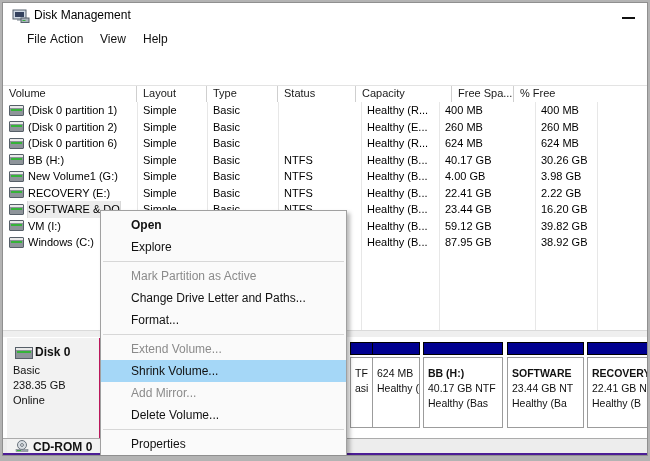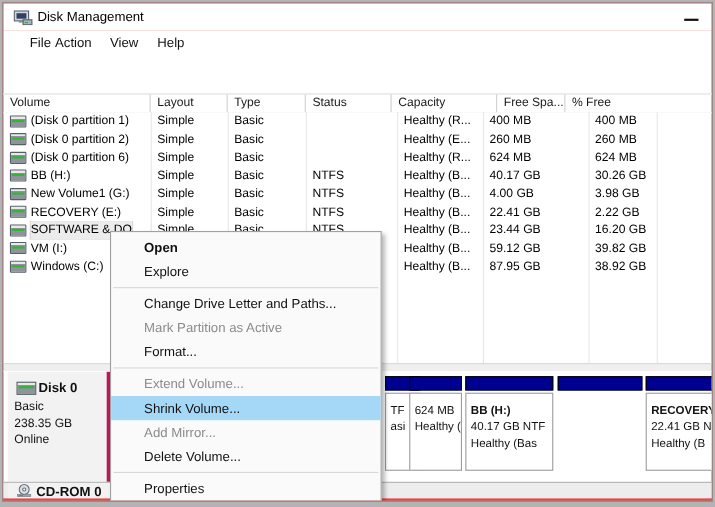--- a/index.html
+++ b/index.html
@@ -3,21 +3,21 @@
 <meta charset="utf-8">
 <style>
   html,body{margin:0;padding:0;}
   body{
     width:650px;height:461px;background:#b3b3b3;position:relative;overflow:hidden;
     font-family:"Liberation Sans","DejaVu Sans",sans-serif;
     -webkit-font-smoothing:antialiased;
   }
   .frame{
     position:absolute;left:2px;top:2px;width:644px;height:452px;
-    background:#ef4444;border:1px solid #8f8f8f;overflow:hidden;
+    background:#4c1d95;border:1px solid #8f8f8f;overflow:hidden;
   }
   
   .titlebar{position:absolute;left:0;top:0;right:0;height:25px;background:#fff;}
   .app-ico{position:absolute;left:9px;top:6px;width:18px;height:14px;}
   .title-text{position:absolute;left:31px;top:5px;font-size:12px;color:#000;}
   .min-btn{position:absolute;right:12px;top:9px;width:13px;height:13px;color:#111;font-size:12px;line-height:10px;text-align:center;}
   .min-btn::after{content:"";display:block;margin-top:5px;border-top:2px solid #111;}
   
   .menubar{position:absolute;left:0;top:25px;right:0;height:22px;background:#fff;font-size:12px;color:#111;}
   .menubar span{position:absolute;top:4px;}
@@ -39,21 +39,21 @@
   .vol-ico{display:inline-block;width:13px;height:9px;margin-right:4px;flex:none;
     background:linear-gradient(#e9e9e9 0 2px,#8e949a 2px 100%);
     border:1px solid #565f68;border-radius:1px;position:relative;}
   .vol-ico::after{content:"";position:absolute;left:1px;right:1px;top:3px;height:2px;background:#35b339;}
   .vlabel{overflow:hidden;text-align:center;}
   .vlabel.sel{background:#ececec;box-shadow:0 0 0 1px #d8d8d8;}
   
   .splitter{position:absolute;left:0;right:0;top:327px;height:6px;background:#efefef;border-top:1px solid #dadada;border-bottom:1px solid #dadada;}
   
   .bpanel{position:absolute;left:0;right:0;top:334px;height:116px;background:#fff;overflow:hidden;}
-  .disk-cell{position:absolute;left:4px;top:1px;width:93px;height:100px;background:#f2f2f2;border-right:3px solid #be185d;box-sizing:border-box;font-size:11px;color:#111;}
+  .disk-cell{position:absolute;left:4px;top:1px;width:93px;height:100px;background:#f2f2f2;border-right:1px solid #be185d;box-sizing:border-box;font-size:11px;color:#111;}
   .disk-cell .dname{position:absolute;left:28px;top:7px;font-weight:bold;font-size:12px;}
   .disk-ico{position:absolute;left:8px;top:9px;width:16px;height:10px;background:linear-gradient(#e9e9e9 0 2px,#8e949a 2px 100%);border:1px solid #565f68;}
   .disk-ico::after{content:"";position:absolute;left:1px;right:1px;top:3px;height:2px;background:#35b339;}
   .disk-cell .dl1{position:absolute;left:6px;top:26px;}
   .disk-cell .dl2{position:absolute;left:6px;top:41px;}
   .disk-cell .dl3{position:absolute;left:6px;top:56px;}
   .vline-cells{position:absolute;left:97px;top:0;bottom:0;width:1px;background:#ababab;}
   .rowsep{position:absolute;left:0;right:0;top:101px;height:1px;background:#ababab;}
   .cdrow{position:absolute;left:0;right:0;top:102px;height:14px;background:#ededed;}
   .cd-cell{position:absolute;left:4px;top:102px;width:93px;height:14px;background:#f2f2f2;font-size:12px;font-weight:bold;color:#111;}
@@ -323,20 +323,25 @@
     <div class="part" style="left:420px;width:80px">
       <div class="phead"></div>
       <div class="pbody">
         <div class="pn">BB  (H:)</div>
         <div>40.17 GB NTF</div>
         <div>Healthy (Bas</div>
       </div>
     </div>
     <div class="part" style="left:504px;width:77px">
       <div class="phead"></div>
+      <div class="pbody">
+        <div class="pn">SOFTWARE</div>
+        <div>23.44 GB NT</div>
+        <div>Healthy (Ba</div>
+      </div>
     </div>
     <div class="part" style="left:584px;width:62px">
       <div class="phead"></div>
       <div class="pbody">
         <div class="pn">RECOVERY</div>
         <div>22.41 GB N</div>
         <div>Healthy (B</div>
       </div>
     </div>
 
@@ -350,22 +355,22 @@
         <rect x="2" y="10" width="4" height="1" fill="#35b339"></rect>
       </svg>
       <span class="cdname">CD-ROM 0</span>
     </div>
   </div>
 
   <div class="cmenu">
     <div class="mi bold">Open</div>
     <div class="mi">Explore</div>
     <div class="msep"></div>
+    <div class="mi dis">Mark Partition as Active</div>
     <div class="mi">Change Drive Letter and Paths...</div>
-    <div class="mi dis">Mark Partition as Active</div>
     <div class="mi">Format...</div>
     <div class="msep"></div>
     <div class="mi dis">Extend Volume...</div>
     <div class="mi hl">Shrink Volume...</div>
     <div class="mi dis">Add Mirror...</div>
     <div class="mi">Delete Volume...</div>
     <div class="msep"></div>
     <div class="mi">Properties</div>
   </div>
 

